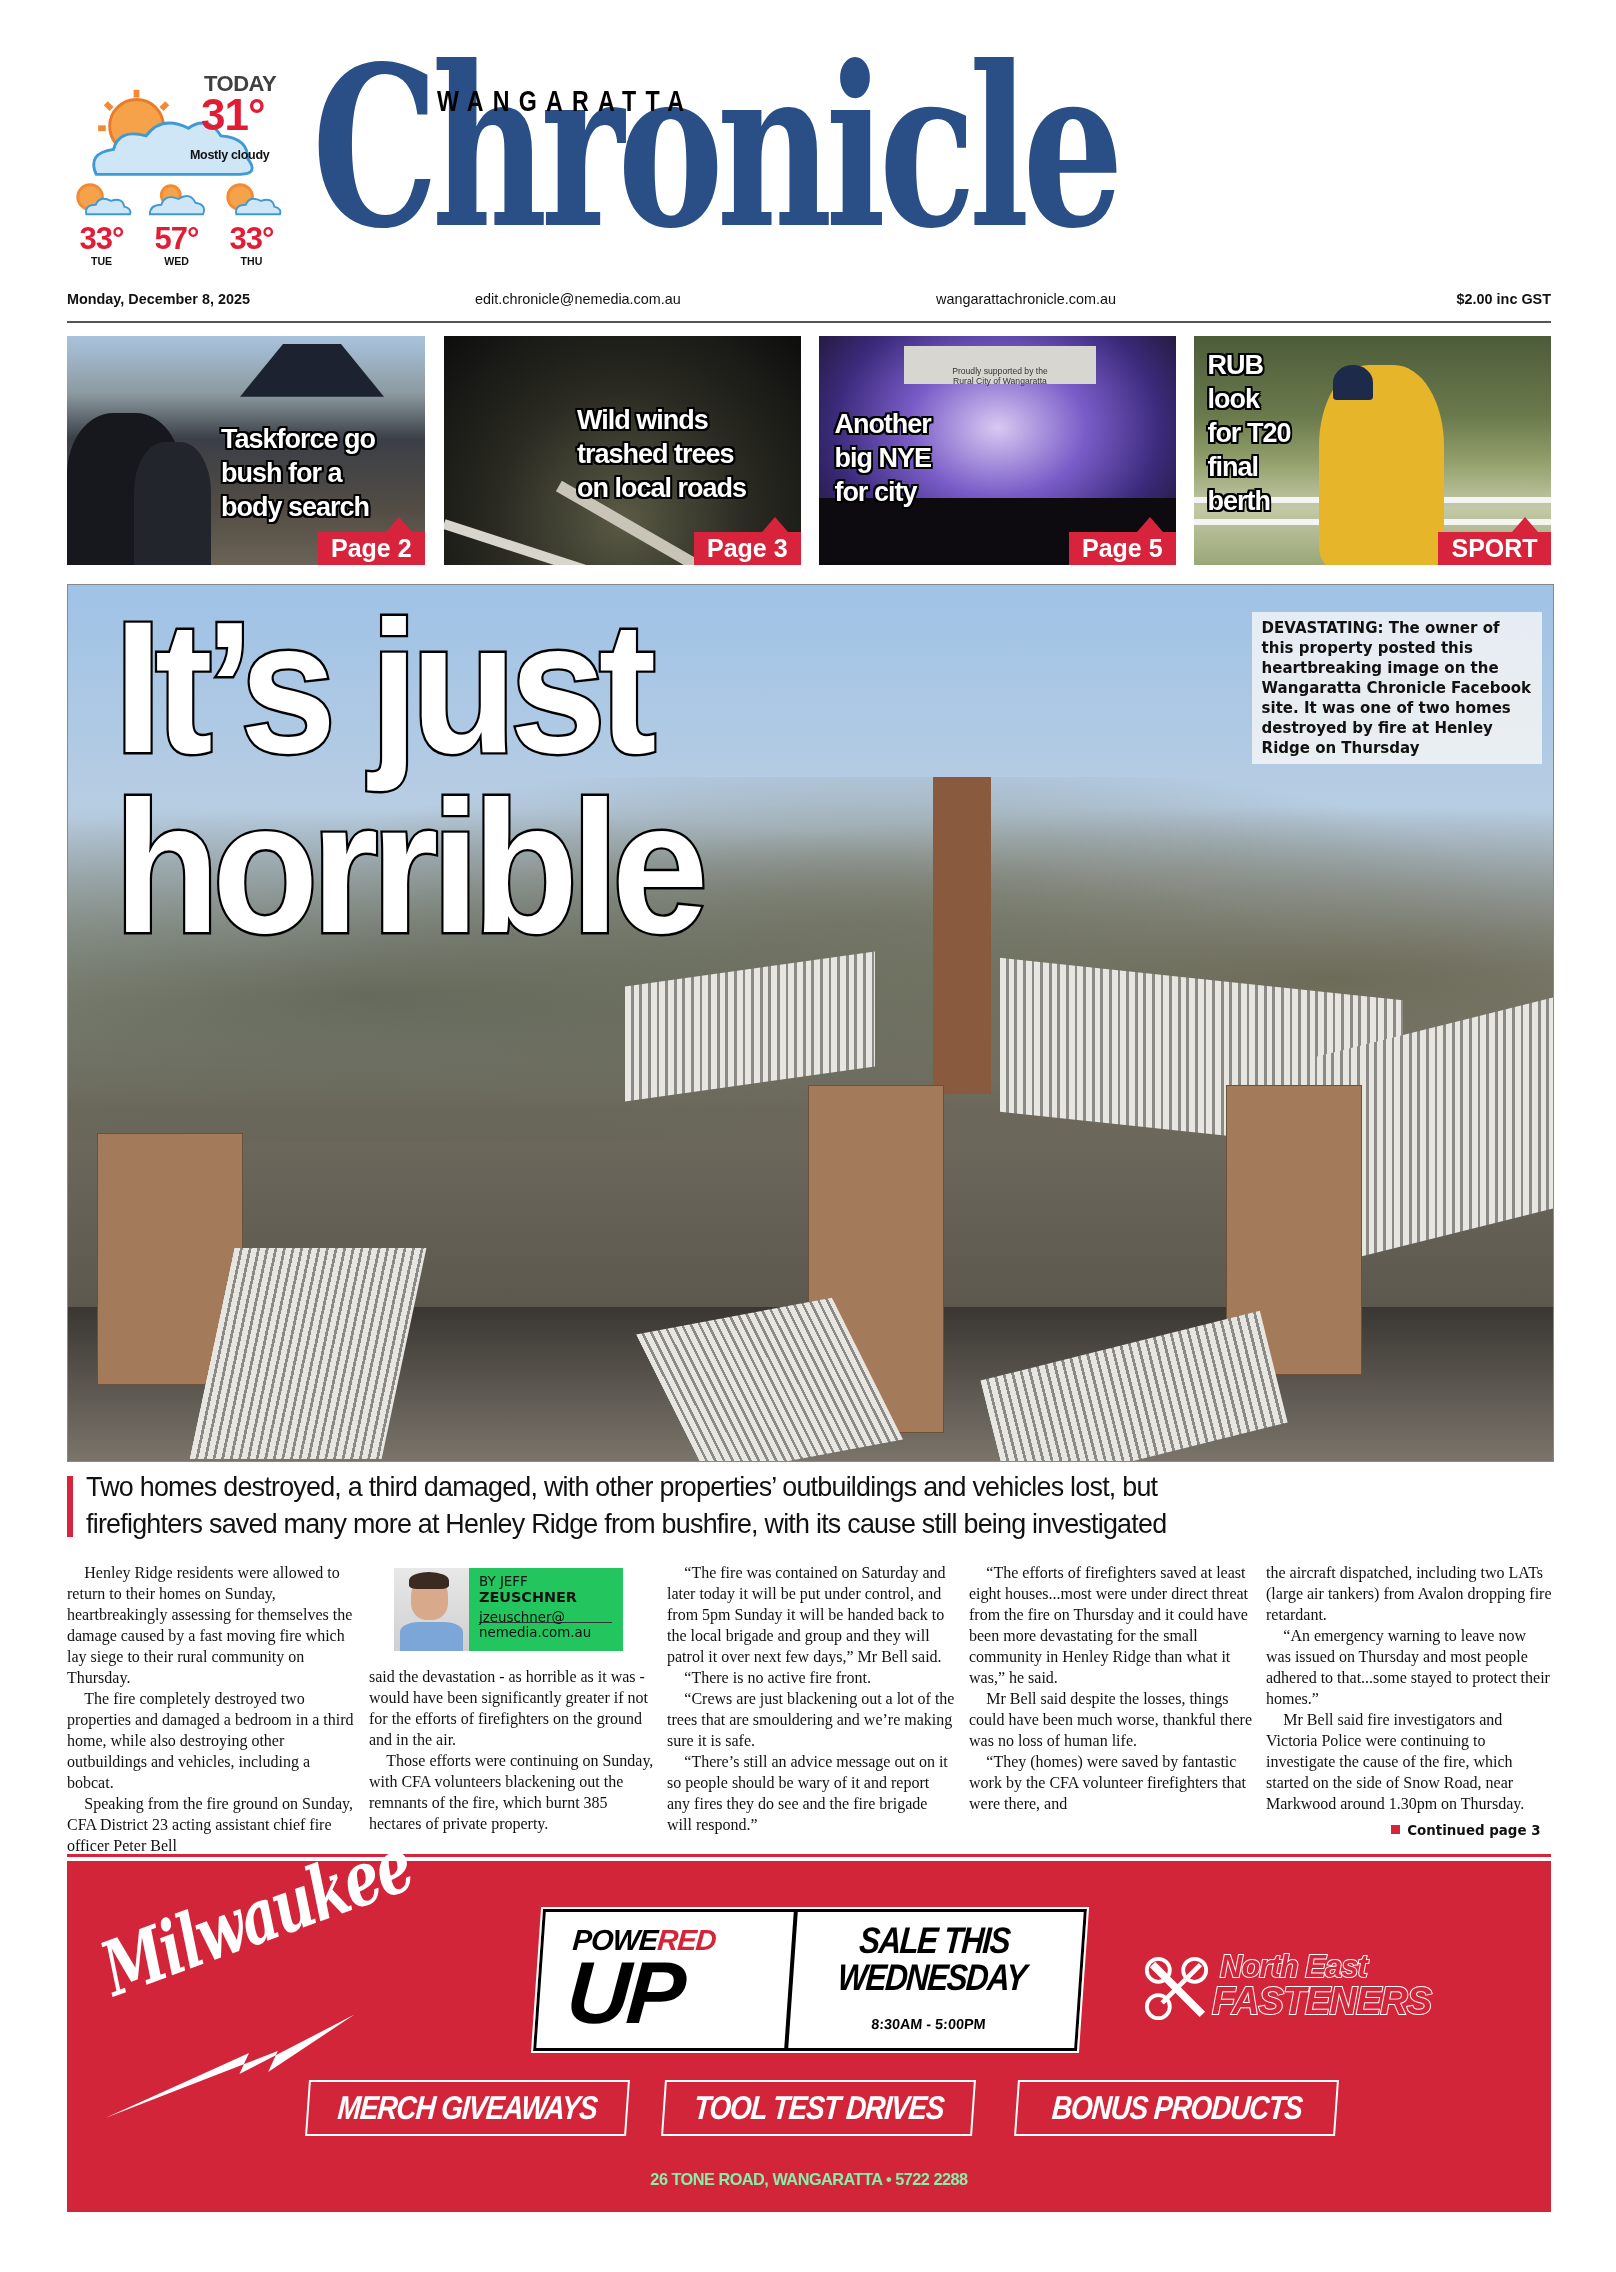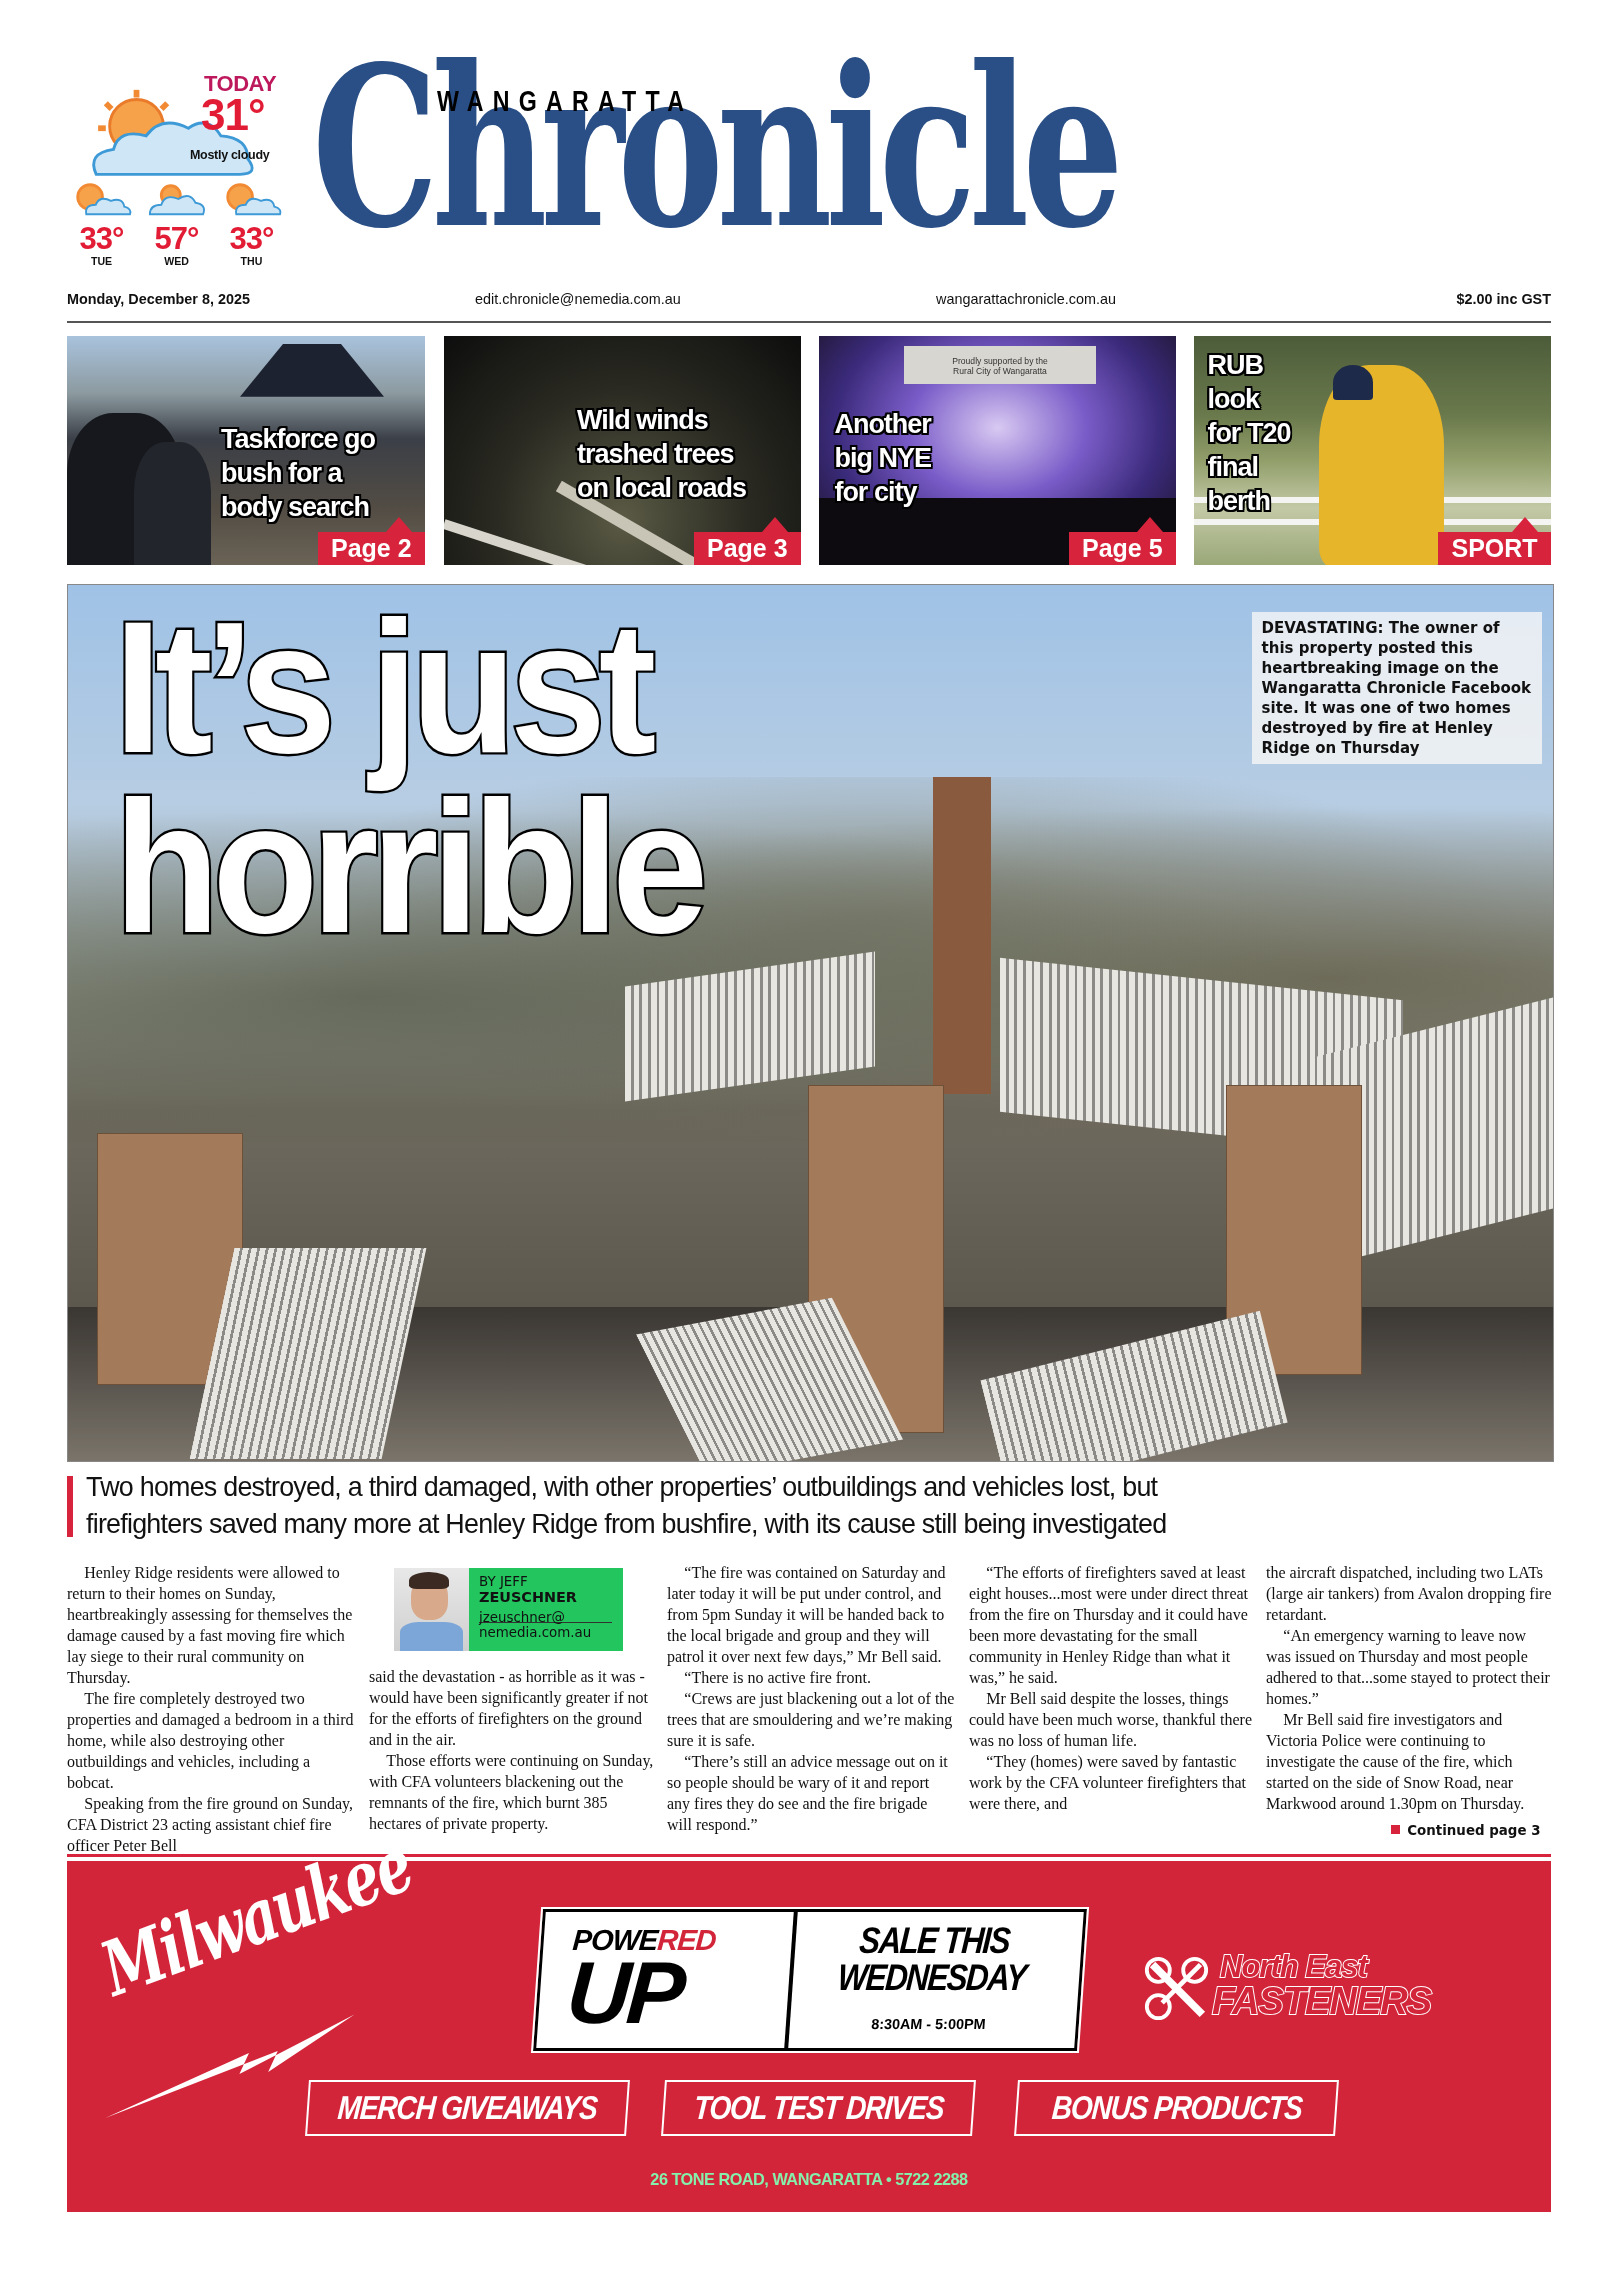--- a/index.html
+++ b/index.html
@@ -1,21 +1,21 @@
 <!DOCTYPE html>
 <html><head>
 <meta charset="utf-8">
 <style>
   html, body { margin: 0; padding: 0; background: #ffffff; }
   body { width: 1617px; height: 2272px; position: relative; overflow: hidden; font-family: "Liberation Serif", serif; color: #111; }
   .abs { position: absolute; }
 
   
   .weather { left: 67px; top: 67px; width: 231px; height: 197px; }
-  .w-today-label { position: absolute; left: 137px; top: 3.8px; font: 900 22px "Liberation Sans", sans-serif; color: #be185d; letter-spacing: -0.5px; }
+  .w-today-label { position: absolute; left: 137px; top: 3.8px; font: 900 22px "Liberation Sans", sans-serif; color: #404040; letter-spacing: -0.5px; }
   .w-today-temp { position: absolute; left: 134px; top: 23px; font: 900 44px "Liberation Sans", sans-serif; color: #e21c34; letter-spacing: -1px; }
   .w-cond { position: absolute; left: 123px; top: 81px; font: 700 12.5px "Liberation Sans", sans-serif; color: #111; letter-spacing: -0.3px; }
   .w-big-icon { position: absolute; left: 9.6px; top: 19px; width: 192px; height: 96px; }
   .w-day { position: absolute; top: 113px; width: 69px; text-align: center; }
   .w-day .ic { width: 65px; height: 38px; margin: 0 auto; }
   .w-day .t { font: 900 31px "Liberation Sans", sans-serif; color: #e21c34; letter-spacing: -1px; line-height: 33px; }
   .w-day .d { font: 900 10.6px "Liberation Sans", sans-serif; color: #111; }
 
   
   .mast-sup { left: 437px; top: 85px; font: 900 29px "Liberation Sans", sans-serif; letter-spacing: 11.5px; color: #000; transform: scaleX(0.8); transform-origin: left; }
@@ -164,21 +164,21 @@
   <div class="hl" style="left:133px;top:67px">
     <div>Wild winds</div>
       <div>trashed trees</div>
       <div>on local roads</div>
   </div>
   <div class="tag">Page 3</div>
 </div>
 
 <div class="abs teaser" style="left:819px;width:357px">
   <div class="bg" style="background:radial-gradient(ellipse at 50% 40%,#d8c9f2 0%,#7a5cc8 35%,#3a2a7a 65%,#151018 100%);">
-    <div style="position:absolute;left:85px;top:9.6px;width:192px;height:38px;background:#d8d6d0;font:400 8.6px 'Liberation Sans',sans-serif;color:#333;text-align:center;padding-top:10px;box-sizing:border-box;">
+    <div style="position:absolute;left:85px;top:9.6px;width:192px;height:38px;background:#d8d6d0;font:400 8.6px 'Liberation Sans',sans-serif;color:#333;text-align:center;padding-top:20px;box-sizing:border-box;">
       <div>Proudly supported by the</div>
       <div>Rural City of Wangaratta</div>
     </div>
     <div style="position:absolute;left:0;bottom:0;width:357px;height:67px;background:#0d0b10;"></div>
   </div>
   <div class="hl" style="left:15.4px;top:71px">
     <div>Another</div>
       <div>big NYE</div>
       <div>for city</div>
   </div>

